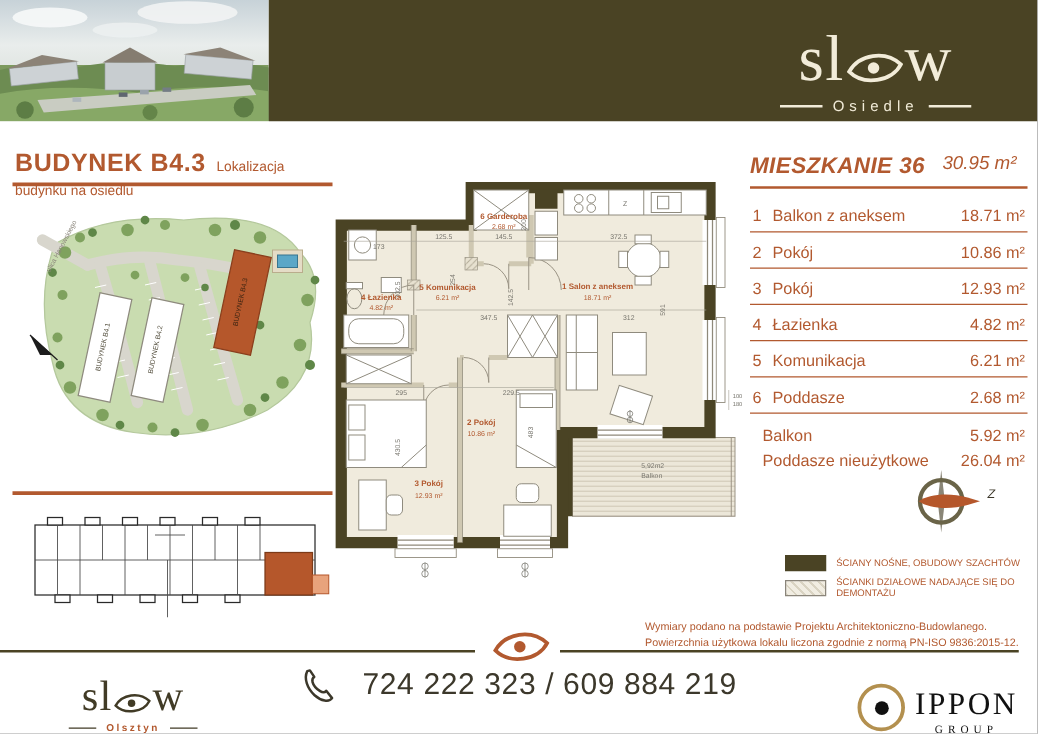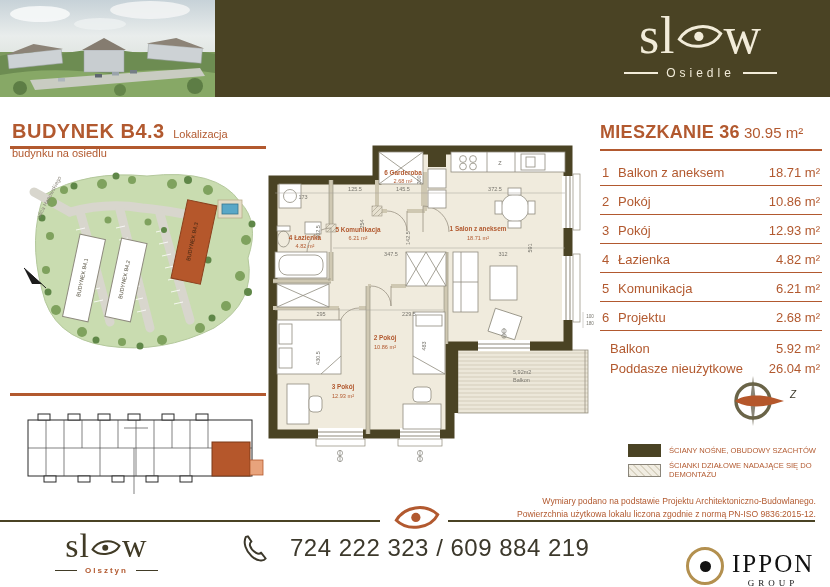--- a/index.html
+++ b/index.html
@@ -5,21 +5,21 @@
   html,body{margin:0;padding:0;background:#888;}
   *{box-sizing:border-box;}
   #page{
     position:relative;width:830px;height:587px;background:#ffffff;
     font-family:"Liberation Sans",sans-serif;overflow:hidden;margin:0 auto;
   }
   
   #photo{position:absolute;left:0;top:0;width:215px;height:97px;}
   #topbar{position:absolute;left:215px;top:0;width:615px;height:97px;background:#4a4324;}
   .brandwrap{position:absolute;right:42px;top:8px;width:175px;text-align:center;color:#f2ecd9;}
-  .brandline{display:flex;justify-content:center;}
+  .brandline{display:flex;align-items:center;justify-content:center;margin-top:12px;}
   .brandword{font-family:"Liberation Serif",serif;font-size:52px;line-height:56px;letter-spacing:1px;}
   .brandeye{width:46px;height:30px;margin:14px 1px 0 1px;color:#f2ecd9;}
   .brandsub{display:flex;align-items:center;justify-content:center;gap:8px;margin-top:2px;}
   .brandsub .dash{width:34px;height:2px;background:#f2ecd9;}
   .brandsub .txt{font-size:12px;letter-spacing:4px;text-align:center;}
   
   .secHead{position:absolute;left:12px;width:253px;}
   .secTitle{color:#b2592f;font-weight:bold;display:inline-block;}
   .secSub{color:#b2592f;font-size:11px;}
   .rule{position:absolute;left:10px;width:256px;height:2.5px;background:#b2592f;}
@@ -27,38 +27,38 @@
   #budHead .secTitle{font-size:20px;letter-spacing:.5px;}
   #budHead .secSub{margin-left:4px;}
   #pietroHead{top:363px;display:flex;align-items:flex-end;justify-content:space-between;}
   #pietroHead .secTitle{font-size:23px;letter-spacing:.5px;}
   #sitemap{position:absolute;left:12px;top:160px;width:253px;height:200px;}
   #schematic{position:absolute;left:12px;top:398px;width:253px;height:96px;}
   
   #plan{position:absolute;left:263px;top:136px;width:337px;height:336px;}
   
   #apt{position:absolute;left:600px;top:122px;width:222px;}
-  #aptTitleRow{display:flex;align-items:center;gap:4px;border-bottom:2.5px solid #b2592f;padding-bottom:6px;}
+  #aptTitleRow{display:flex;align-items:flex-start;gap:14px;border-bottom:2.5px solid #b2592f;padding-bottom:6px;font-style:italic;}
   #aptTitle{color:#b2592f;font-size:18px;font-weight:bold;letter-spacing:.3px;}
   #aptTotal{color:#b2592f;font-size:15px;}
   .roomRow{display:flex;align-items:baseline;border-bottom:1.2px solid #b2592f;padding:8px 2px 5px 2px;color:#b2592f;font-size:13px;}
   .roomRow .num{width:16px;}
   .roomRow .nm{flex:1;}
   .roomRow .ar{font-size:13px;}
   .extraRow{display:flex;align-items:baseline;padding:5px 2px 0 10px;color:#b2592f;font-size:13px;}
   .extraRow .nm{flex:1;}
   #extras{margin-top:5px;}
   #compass{position:absolute;left:726px;top:374px;width:72px;height:58px;}
   
   #legend{position:absolute;left:628px;top:444px;width:225px;font-size:7.6px;color:#b2592f;}
   .legRow{display:flex;align-items:center;gap:8px;margin-bottom:4px;}
   .sw{width:33px;height:13px;flex:0 0 auto;}
   .sw.solid{background:#4a4324;}
   .sw.hatch{border:1px solid #8a857a;background:repeating-linear-gradient(45deg,#d9d3c2 0 1.5px,#f1ede2 1.5px 5px);}
-  #notes{position:absolute;right:14px;top:495px;width:300px;text-align:right;color:#b2592f;font-size:8.6px;line-height:12.5px;}
+  #notes{position:absolute;right:14px;top:495px;width:300px;color:#b2592f;font-size:8.6px;line-height:12.5px;}
   
   .footline{position:absolute;top:520px;height:2px;background:#4a4324;}
   #footline-l{left:0;width:380px;}
   #footline-r{left:448px;width:367px;}
   #footeye{position:absolute;left:394px;top:503px;width:46px;height:30px;color:#b2592f;}
   #slowFooter{position:absolute;left:55px;top:528px;color:#413b26;text-align:center;}
   #slowFooter .brandword{font-size:34px;line-height:36px;color:#413b26;}
   #slowFooter .brandeye{width:30px;height:20px;margin:10px 1px 0 1px;color:#413b26;}
   #slowFooter .brandsub .dash{width:22px;height:1.5px;background:#413b26;}
   #slowFooter .brandsub .txt{font-size:8px;letter-spacing:2px;color:#b2592f;font-weight:bold;}
@@ -534,21 +534,21 @@
       <span class="nm">Łazienka</span>
       <span class="ar">4.82 m²</span>
     </div>
     <div class="roomRow">
       <span class="num">5</span>
       <span class="nm">Komunikacja</span>
       <span class="ar">6.21 m²</span>
     </div>
     <div class="roomRow">
       <span class="num">6</span>
-      <span class="nm">Projektu</span>
+      <span class="nm">Poddasze</span>
       <span class="ar">2.68 m²</span>
     </div>
     <div id="extras">
       <div class="extraRow">
         <span class="nm">Balkon</span>
         <span class="ar">5.92 m²</span>
       </div>
       <div class="extraRow">
         <span class="nm">Poddasze nieużytkowe</span>
         <span class="ar">26.04 m²</span>

